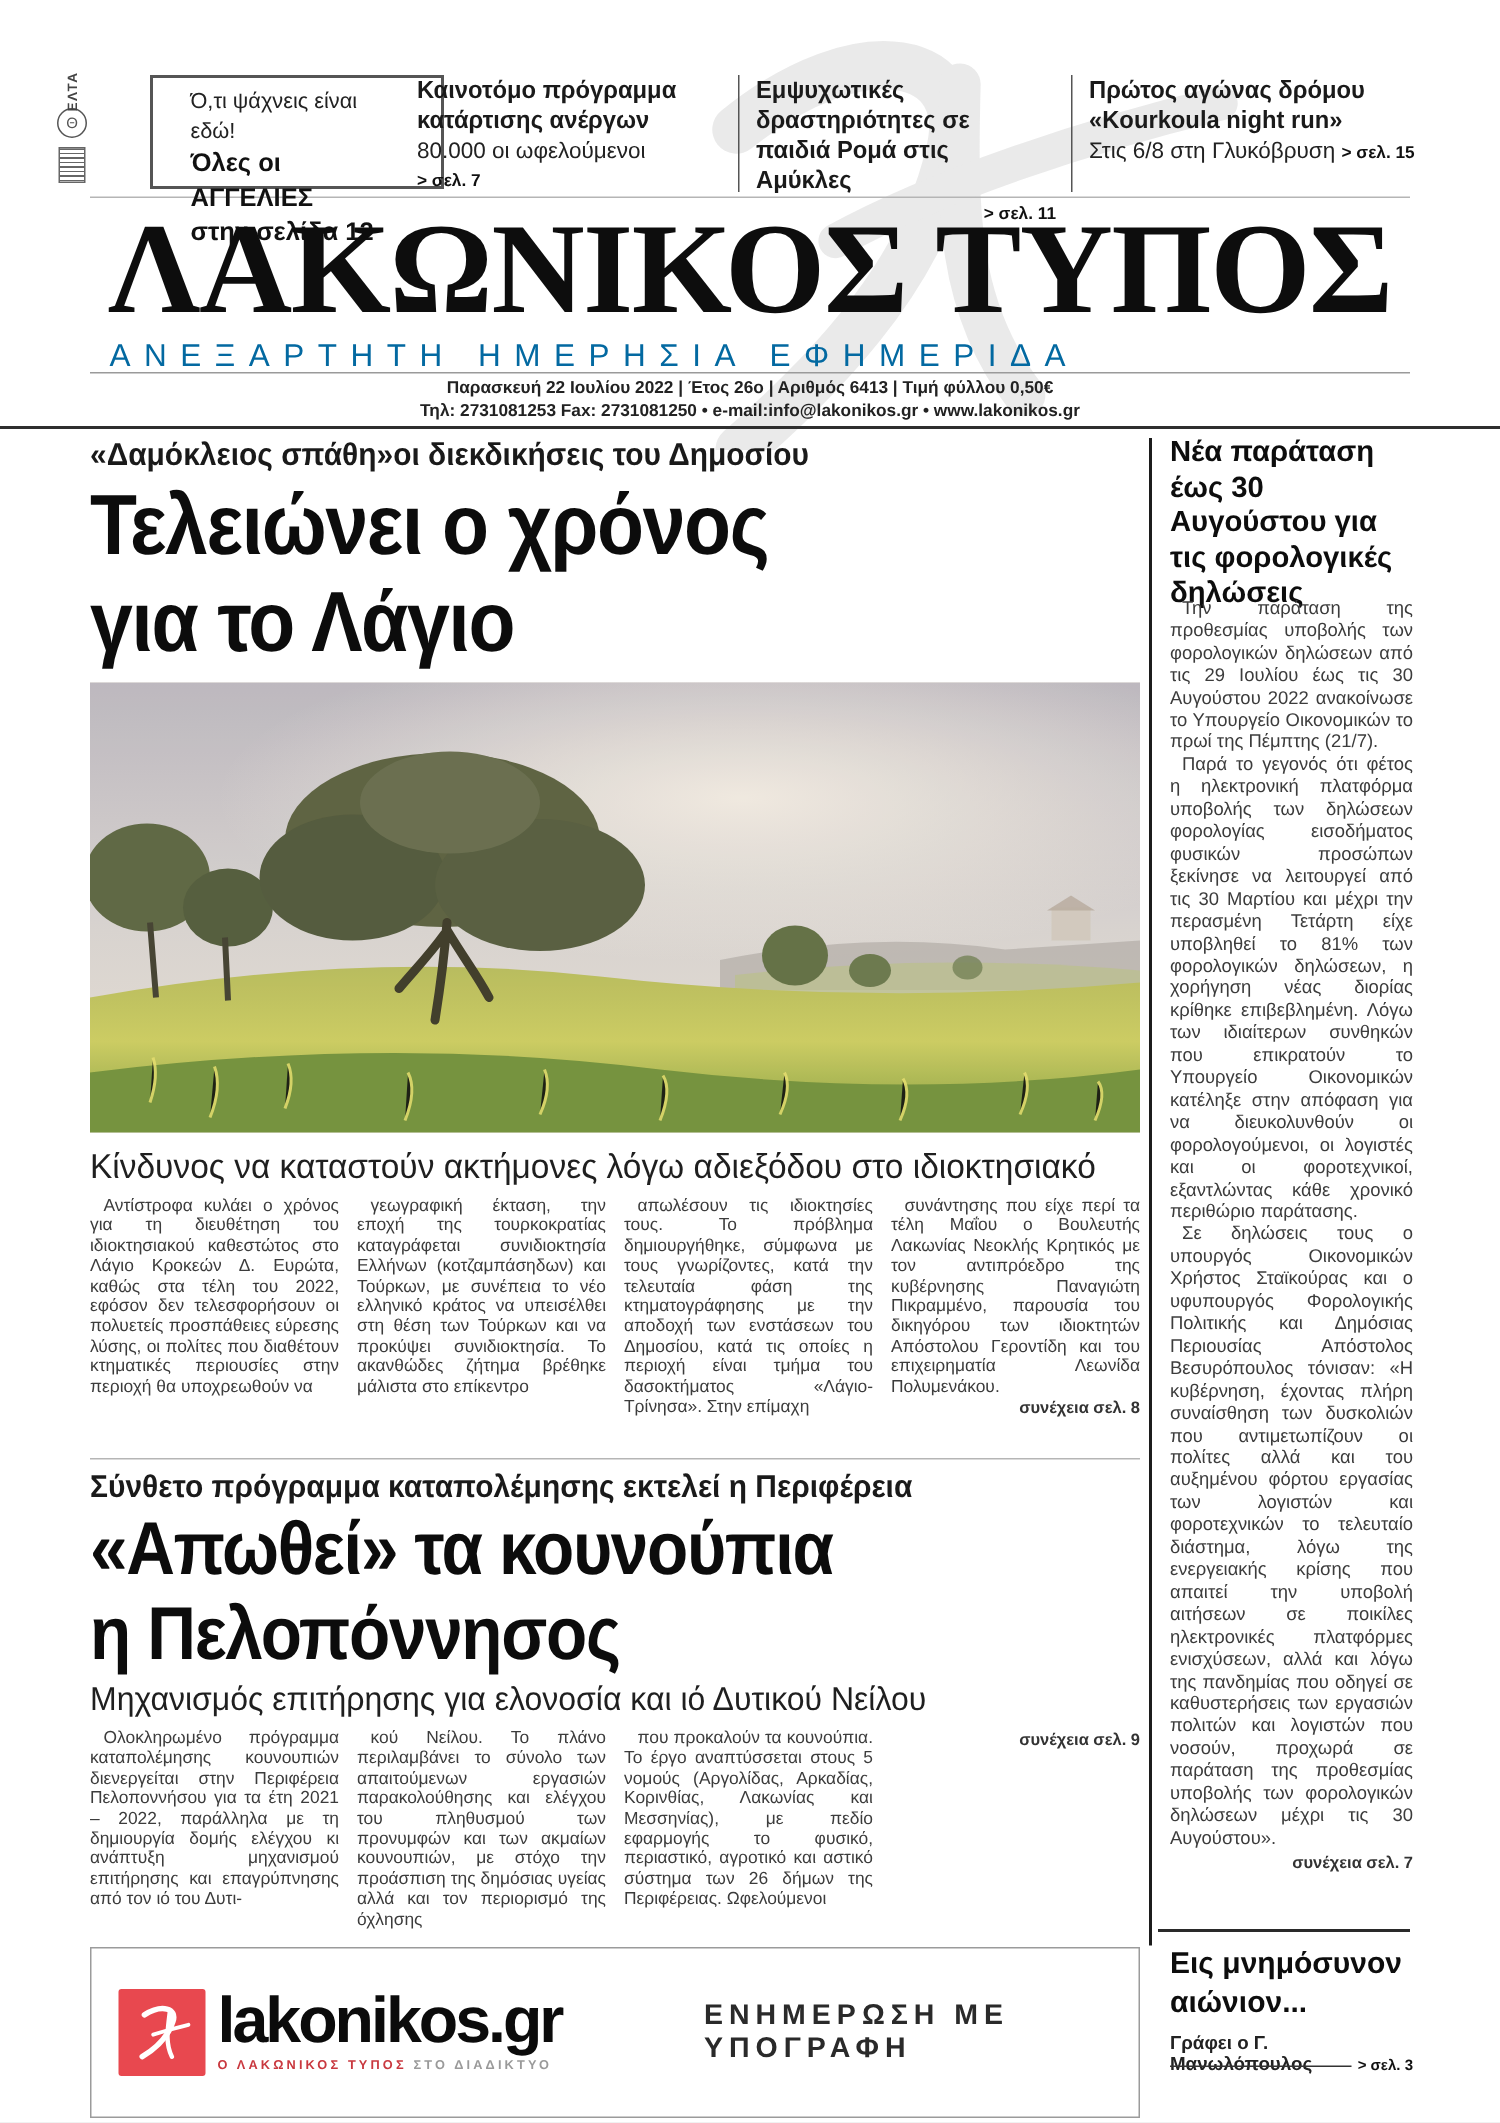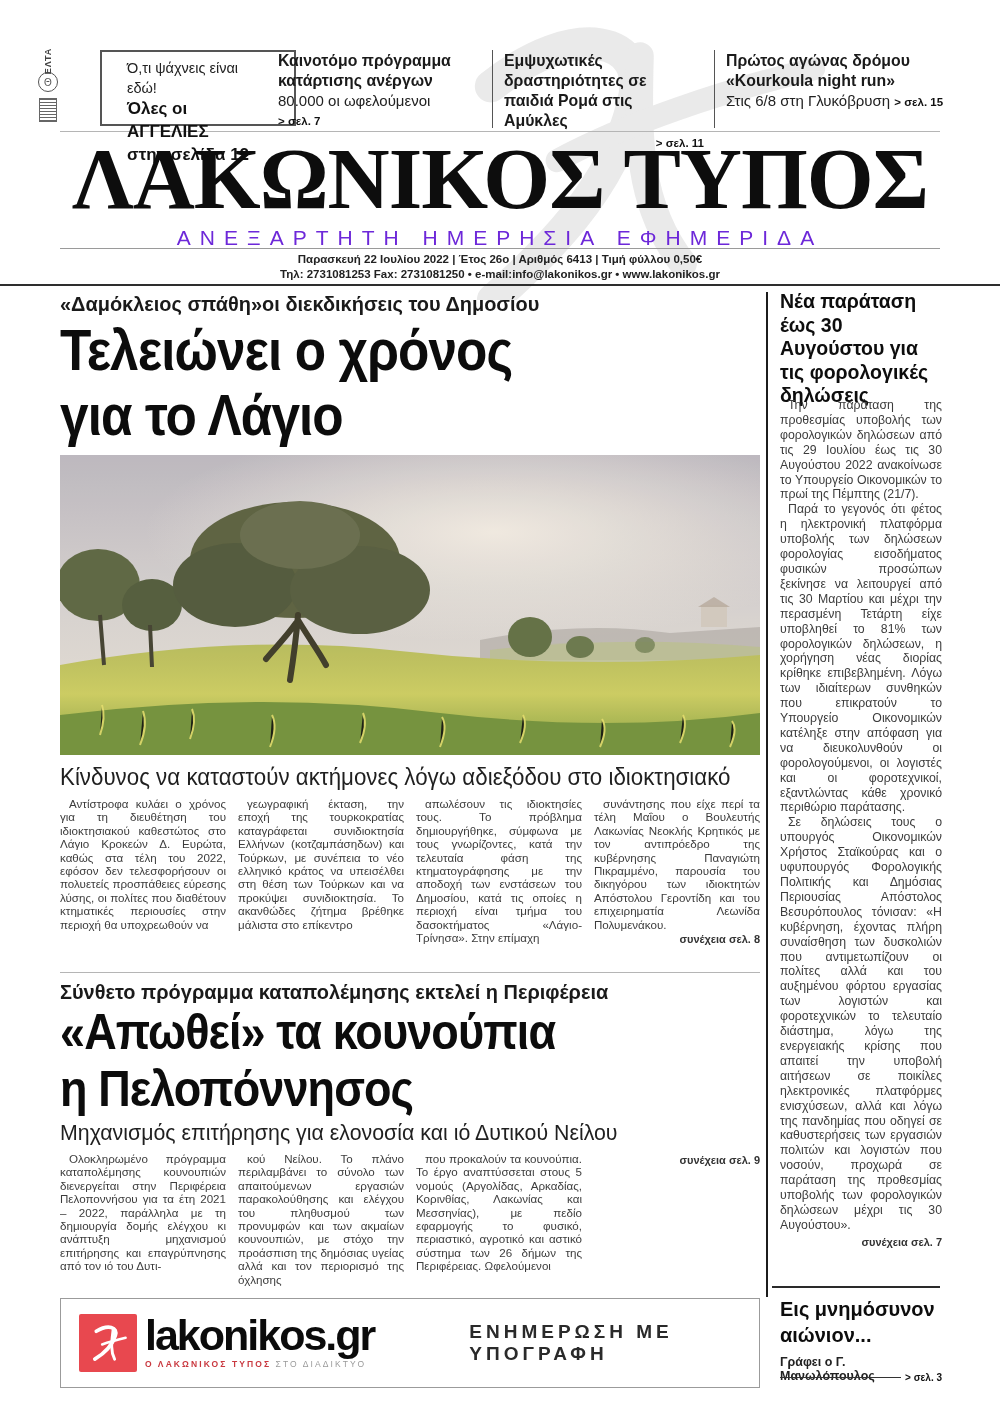--- a/index.html
+++ b/index.html
@@ -18,21 +18,21 @@
   .cl2,.cl3{font-size:17px;font-weight:bold;color:#111;}
   .teaser{line-height:1.22;}
   .teaser .t-title{font-size:16.5px;font-weight:bold;color:#1a1a1a;transform:scaleX(.96);transform-origin:0 0;}
   .teaser .t-sub{font-size:15px;color:#222;margin-top:2px;}
   .pageref{font-size:11.5px;font-weight:bold;color:#111;white-space:nowrap;}
   .vdiv{width:1px;background:#555;}
   .hr{background:#b5b5b5;height:1px;}
   
   .masthead-title{left:60px;top:136px;width:880px;text-align:center;
     font-family:"Liberation Serif",serif;font-weight:bold;font-size:86px;line-height:1;color:#0d0d0d;letter-spacing:-1px;}
-  .masthead-sub{left:60px;top:226px;width:880px;text-align:center;font-size:21px;letter-spacing:9px;color:#6d28d9;}
+  .masthead-sub{left:73px;top:226px;width:880px;text-align:left;font-size:21px;letter-spacing:9px;color:#0369a1;}
   .dateline{left:60px;top:252px;width:880px;text-align:center;font-size:11.5px;font-weight:bold;color:#222;line-height:1.3;}
   .rule-thin{left:60px;width:880px;height:1px;background:#9a9a9a;}
   .rule-dark{left:0px;width:1000px;height:2px;background:#2e2e2e;}
   .watermark{pointer-events:none;opacity:.55;z-index:0;}
   
   .kicker{font-size:21px;font-weight:bold;color:#1a1a1a;transform:scaleX(.95);transform-origin:0 0;white-space:nowrap;}
   .headline{font-weight:bold;color:#0c0c0c;transform:scaleX(.9);transform-origin:0 0;letter-spacing:-1px;}
   .h1{font-size:57px;line-height:1.14;}
   .h2{font-size:50px;line-height:1.13;}
   .subhead{font-size:23px;color:#1f1f1f;transform:scaleX(.97);transform-origin:0 0;white-space:nowrap;}
@@ -47,29 +47,29 @@
   .side-head{left:780px;top:290px;width:162px;font-size:19.5px;font-weight:bold;line-height:23.5px;color:#0d0d0d;}
   .side-body{left:780px;top:398px;width:162px;font-size:12.3px;line-height:14.9px;text-align:justify;color:#3c3c3c;}
   .side-body p{margin:0;text-indent:8px;}
   .side-rule{left:772px;top:1286px;width:168px;height:1.5px;background:#2a2a2a;}
   .op-title{left:780px;top:1296px;width:162px;font-size:20px;font-weight:bold;line-height:1.3;color:#0d0d0d;}
   .op-author{left:780px;top:1355px;width:162px;font-size:12.5px;font-weight:bold;color:#222;}
   .op-pageline{left:780px;top:1372px;width:162px;display:flex;align-items:center;gap:4px;}
   .op-pageline .dash{flex:1;height:1.5px;background:#333;}
   .op-pageline .pageref{font-size:10px;}
   
-  .banner{left:60px;top:1298px;width:700px;height:90px;border:1.5px solid #9b9b9b;background:#fff;
+  .banner{left:60px;top:1298px;width:700px;height:114px;border:1.5px solid #9b9b9b;background:#fff;
           display:flex;align-items:center;box-sizing:border-box;}
   .logo-wrap{display:flex;align-items:flex-start;margin-left:18px;}
   .logo-square{width:58px;height:58px;border-radius:2px;display:flex;align-items:center;justify-content:center;}
   .logo-text-col{margin-left:8px;}
   .logo-domain{font-size:43px;font-weight:bold;letter-spacing:-2px;color:#0b0b0b;line-height:1;}
   .logo-tagline{font-size:8.5px;letter-spacing:2.1px;margin-top:2px;}
   .tag1{color:#c9383f;font-weight:bold;}
-  .tag2{color:#9a9a9a;}
+  .tag2{color:#9a9a9a;font-weight:bold;}
   .banner-slogan{margin-left:95px;font-size:19px;font-weight:bold;letter-spacing:4px;color:#2a2a2a;}
 </style>
 </head>
 <body>
 
 <div class="page">
 
   <svg class="abs watermark" style="left:400px;top:10px;" width="460" height="290" viewBox="0 0 100 62">
     <g stroke="#d9d9d9" fill="none" stroke-linecap="round" transform="rotate(-8 50 30)">
       <path d="M22 12 C42 0 58 6 52 20 C45 38 28 50 16 58" stroke-width="7"></path>

